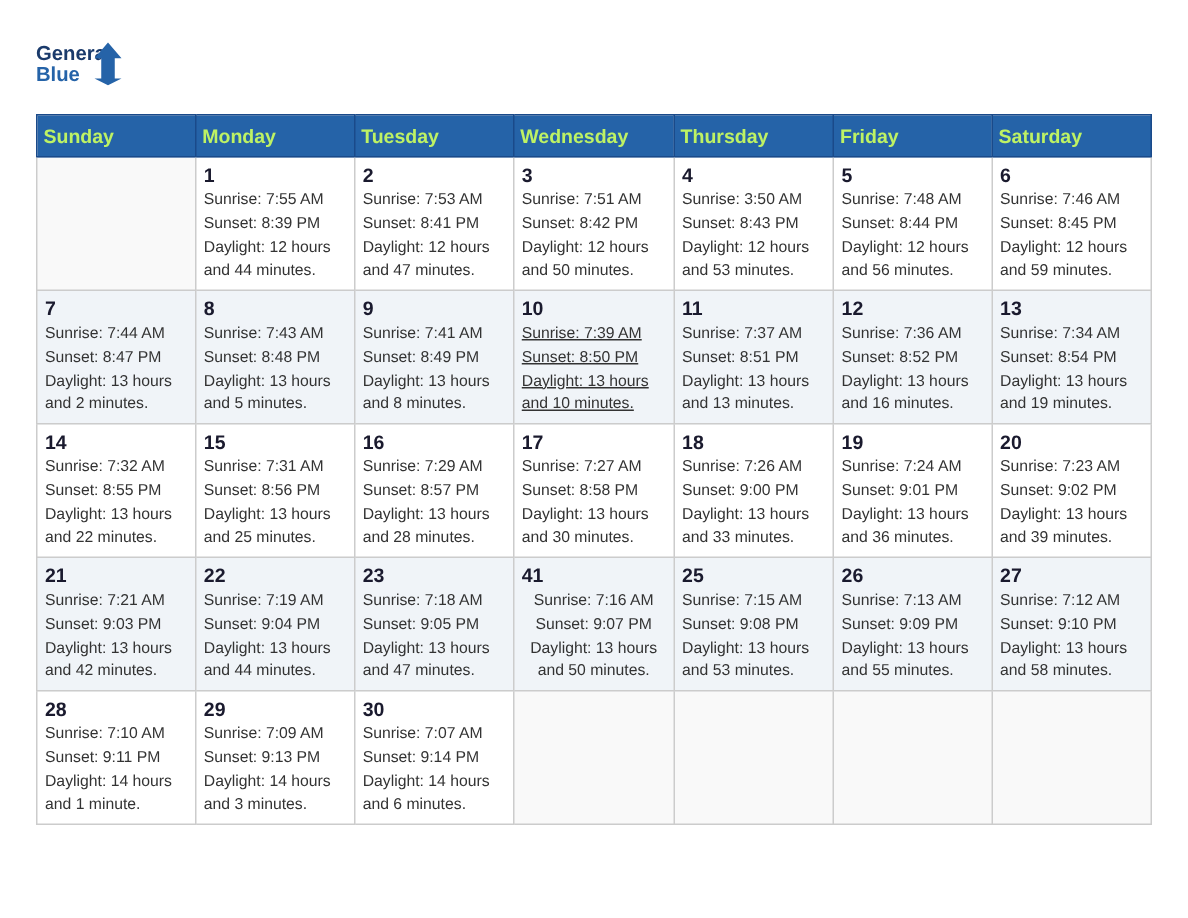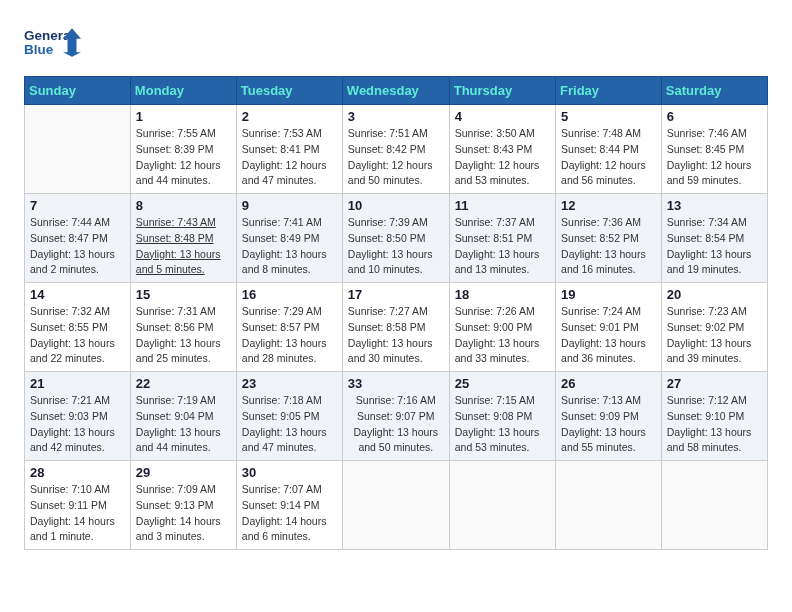--- a/index.html
+++ b/index.html
@@ -38,21 +38,21 @@
       color: #444;
       margin-top: 2px;
     }
     .calendar {
       width: 100%;
       border-collapse: collapse;
       font-size: 11px;
     }
     .calendar th {
       background-color: #2563a8;
-      color: #5eead4;
+      color: #bef264;
       padding: 6px 4px;
       text-align: left;
       font-size: 13px;
       font-weight: bold;
       border: 1px solid #1a4a8a;
     }
     .calendar td {
       border: 1px solid #ccc;
       vertical-align: top;
       padding: 4px 5px;
@@ -161,35 +161,35 @@
         <tr class="row-alt">
           <td>
             <div class="day-number">7</div>
             <div class="day-info" style="white-space: pre-line;">Sunrise: 7:44 AM
 Sunset: 8:47 PM
 Daylight: 13 hours
 and 2 minutes.</div>
           </td>
           <td>
             <div class="day-number">8</div>
-            <div class="day-info" style="white-space: pre-line; text-decoration: underline;">Sunrise: 7:43 AM
+            <div class="day-info" style="white-space: pre-line;">Sunrise: 7:43 AM
 Sunset: 8:48 PM
 Daylight: 13 hours
 and 5 minutes.</div>
           </td>
           <td>
             <div class="day-number">9</div>
             <div class="day-info" style="white-space: pre-line;">Sunrise: 7:41 AM
 Sunset: 8:49 PM
 Daylight: 13 hours
 and 8 minutes.</div>
           </td>
           <td>
             <div class="day-number">10</div>
-            <div class="day-info" style="white-space: pre-line;">Sunrise: 7:39 AM
+            <div class="day-info" style="white-space: pre-line; text-decoration: underline;">Sunrise: 7:39 AM
 Sunset: 8:50 PM
 Daylight: 13 hours
 and 10 minutes.</div>
           </td>
           <td>
             <div class="day-number">11</div>
             <div class="day-info" style="white-space: pre-line;">Sunrise: 7:37 AM
 Sunset: 8:51 PM
 Daylight: 13 hours
 and 13 minutes.</div>
@@ -276,21 +276,21 @@
 and 44 minutes.</div>
           </td>
           <td>
             <div class="day-number">23</div>
             <div class="day-info" style="white-space: pre-line;">Sunrise: 7:18 AM
 Sunset: 9:05 PM
 Daylight: 13 hours
 and 47 minutes.</div>
           </td>
           <td>
-            <div class="day-number">33</div>
+            <div class="day-number">41</div>
             <div class="day-info" style="white-space: pre-line; text-align: center;">Sunrise: 7:16 AM
 Sunset: 9:07 PM
 Daylight: 13 hours
 and 50 minutes.</div>
           </td>
           <td>
             <div class="day-number">25</div>
             <div class="day-info" style="white-space: pre-line;">Sunrise: 7:15 AM
 Sunset: 9:08 PM
 Daylight: 13 hours

